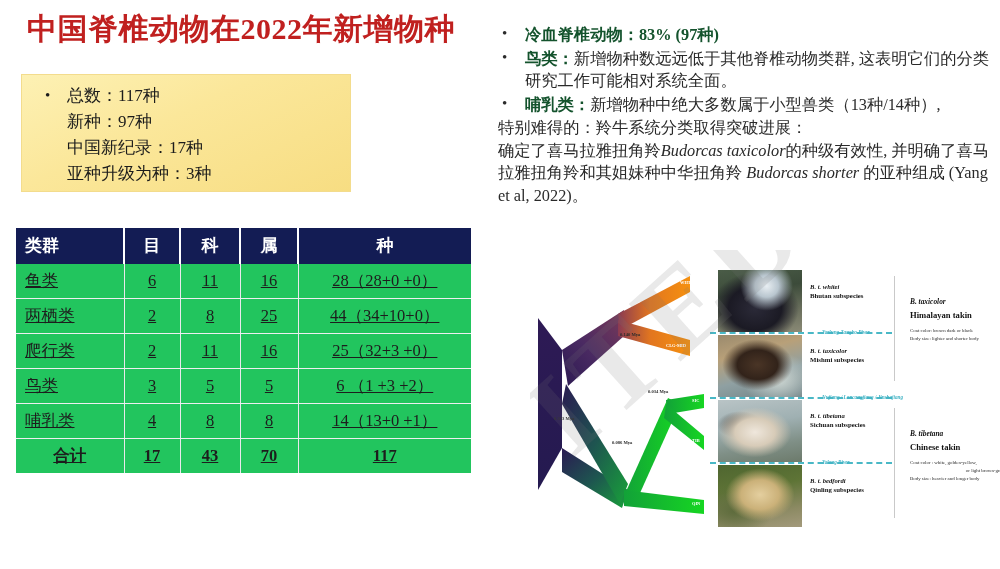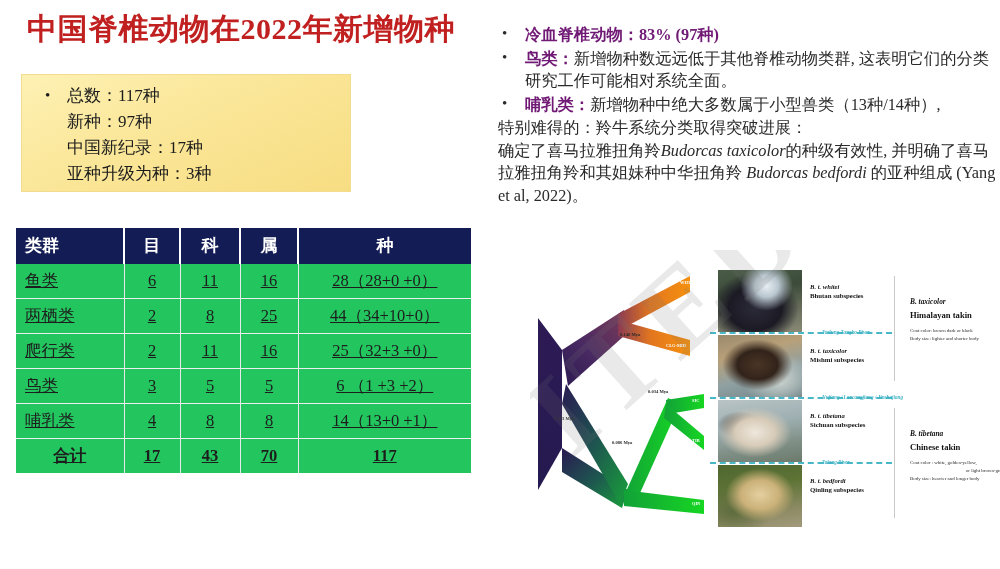--- a/index.html
+++ b/index.html
@@ -63,21 +63,21 @@
 
   .bullets{position:absolute;left:8px;top:24px;width:508px;}
   .bullets ul{list-style:none;margin:0;padding:0;}
   .bullets li{
     position:relative;padding-left:33px;font-size:16.3px;line-height:22.5px;
     color:#2a2a2a;margin-bottom:1px;
   }
   .bullets li::before{
     content:"\2022";position:absolute;left:10px;top:-2px;font-size:15px;color:#2a2a2a;
   }
-  .bullets li b{font-weight:bold;color:#701a75;}
+  .bullets li b{font-weight:bold;color:#14532d;}
   .note{font-size:16.3px;line-height:22.5px;color:#2a2a2a;padding-left:6px;}
   .note i{font-style:italic;}
 
   
   .figure{position:absolute;left:48px;top:258px;width:468px;height:305px;background:#fff;}
 
   .tree-svg{position:absolute;left:0;top:0;}
 
   .photos{position:absolute;left:186px;top:12px;width:84px;}
   .photo{
@@ -237,21 +237,21 @@
         </li>
         <li>
           <b>鸟类：</b><span>新增物种数远远低于其他脊椎动物类群, 这表明它们的分类研究工作可能相对系统全面。</span>
         </li>
         <li>
           <b>哺乳类：</b><span>新增物种中绝大多数属于小型兽类（13种/14种）,</span>
         </li>
       </ul>
       <div class="note">
         <div>特别难得的：羚牛系统分类取得突破进展：</div>
-        <div><span>确定了喜马拉雅扭角羚</span><i>Budorcas taxicolor</i><span>的种级有效性, 并明确了喜马拉雅扭角羚和其姐妹种中华扭角羚 </span><i>Budorcas bedfordi</i><span> 的亚种组成 (Yang et al, 2022)。</span></div>
+        <div><span>确定了喜马拉雅扭角羚</span><i>Budorcas taxicolor</i><span>的种级有效性, 并明确了喜马拉雅扭角羚和其姐妹种中华扭角羚 </span><i>Budorcas shorter</i><span> 的亚种组成 (Yang et al, 2022)。</span></div>
       </div>
     </div>
 
     <div class="figure">
 
       <svg class="tree-svg" width="200" height="305" viewBox="0 0 200 305">
         <defs>
           <linearGradient id="gRootUp" x1="0" y1="1" x2="1" y2="0" gradientUnits="objectBoundingBox">
             <stop offset="0" stop-color="#2c1a52"></stop>
               <stop offset="0.45" stop-color="#4a2a62"></stop>

